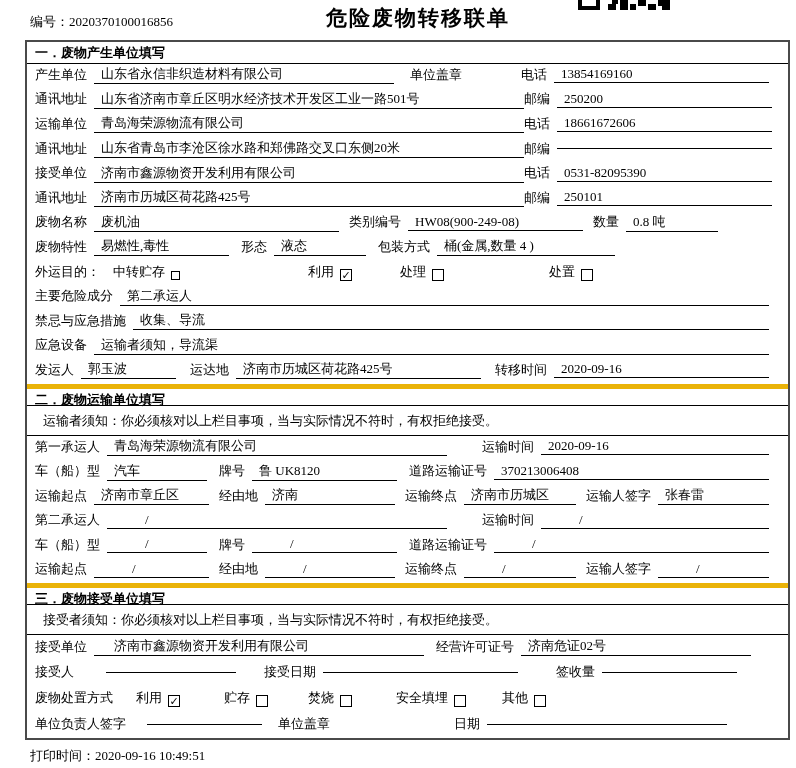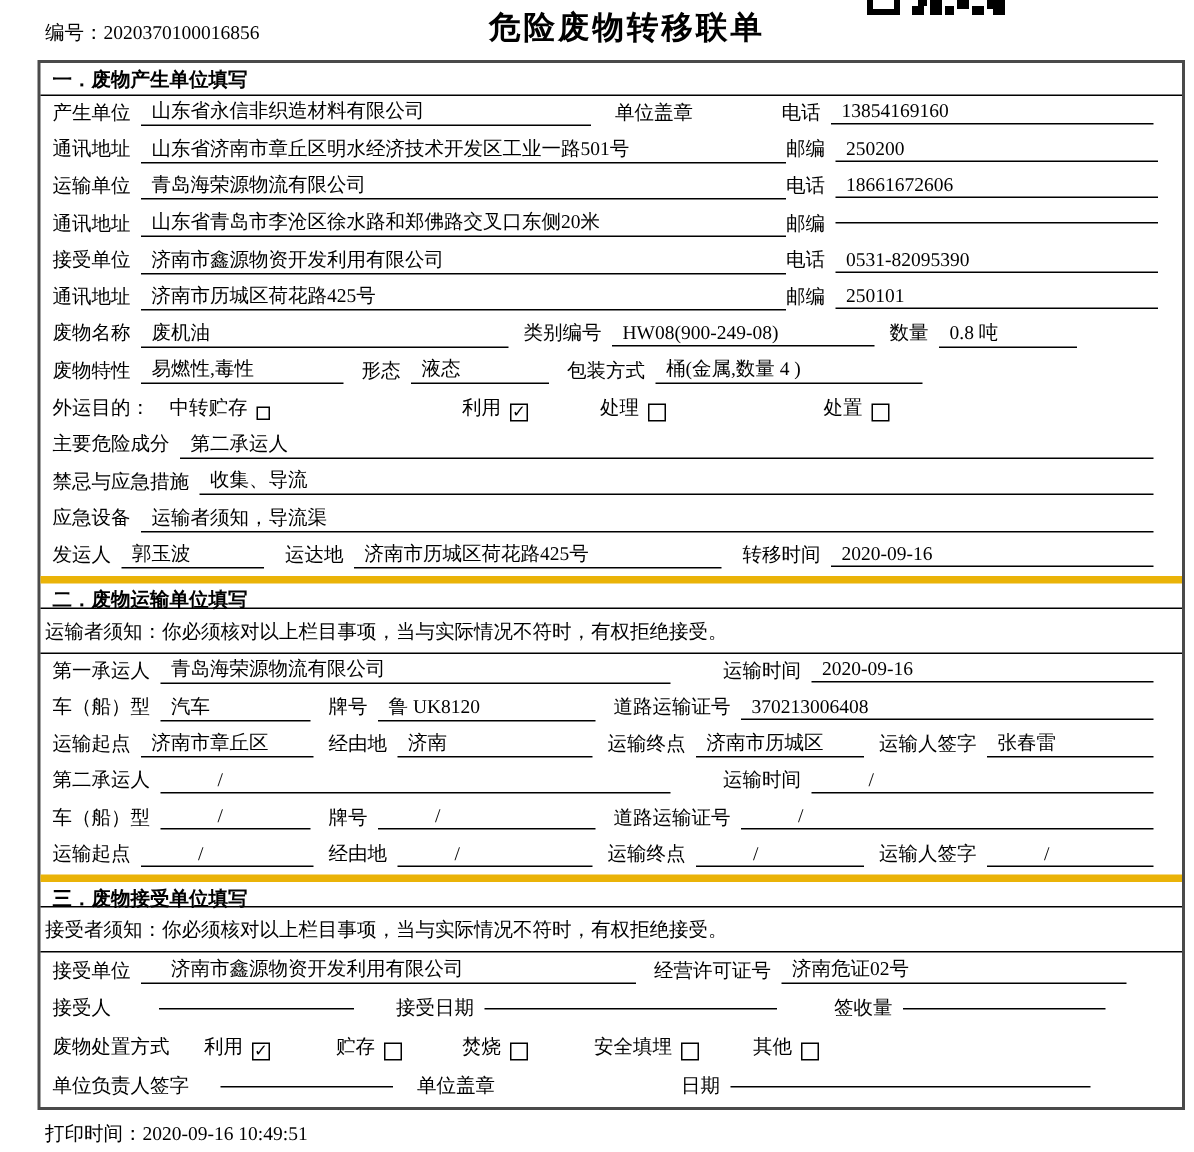--- a/index.html
+++ b/index.html
@@ -5,21 +5,21 @@
   *{box-sizing:border-box;margin:0;padding:0}
   html,body{width:796px;height:768px;background:#fff;color:#000;
     font-family:"Liberation Serif","DejaVu Serif",serif;font-size:13px;overflow:hidden}
   .hdr{position:relative;height:40px}
   .serial{position:absolute;left:30px;top:13px;white-space:nowrap}
   .doc-title{position:absolute;left:326px;top:4px;font-size:21px;font-weight:bold;letter-spacing:2px;white-space:nowrap}
   .qr{position:absolute;left:578px;top:0}
   .form{position:absolute;left:25px;top:40px;width:765px;border:2px solid #4a4a4a;background:#fff}
   .st{height:22px;line-height:21px;font-weight:bold;padding:0 8px;border-bottom:1px solid #000;white-space:nowrap}
   .bt{border-top:5px solid #eab308}
-  .notice{height:30px;line-height:29px;padding:0 3px;border-bottom:1px solid #000;white-space:nowrap}
+  .notice{height:30px;line-height:29px;padding:0 16px;border-bottom:1px solid #000;white-space:nowrap}
   .r{display:flex;align-items:center;height:24.6px;padding:0 19px 3px 8px}
   .r3{height:25.8px}
   .lbl{white-space:nowrap;margin-right:7px;flex:0 0 auto}
   .u{border-bottom:1px solid #000;white-space:nowrap;padding:0 2px 0 7px;flex:0 0 auto;overflow:hidden}
   .uf{flex:1 1 auto}
   .sp{flex:1 1 auto}
   .cb{display:inline-block;width:12px;height:12px;border:1px solid #000;font-size:11px;line-height:10px;
       text-align:center;margin-left:6px;vertical-align:-1px;flex:0 0 auto}
   .cb.sm{width:9px;height:9px;margin-bottom:1px}
   .opt{white-space:nowrap;flex:0 0 auto;display:flex;align-items:flex-end}

